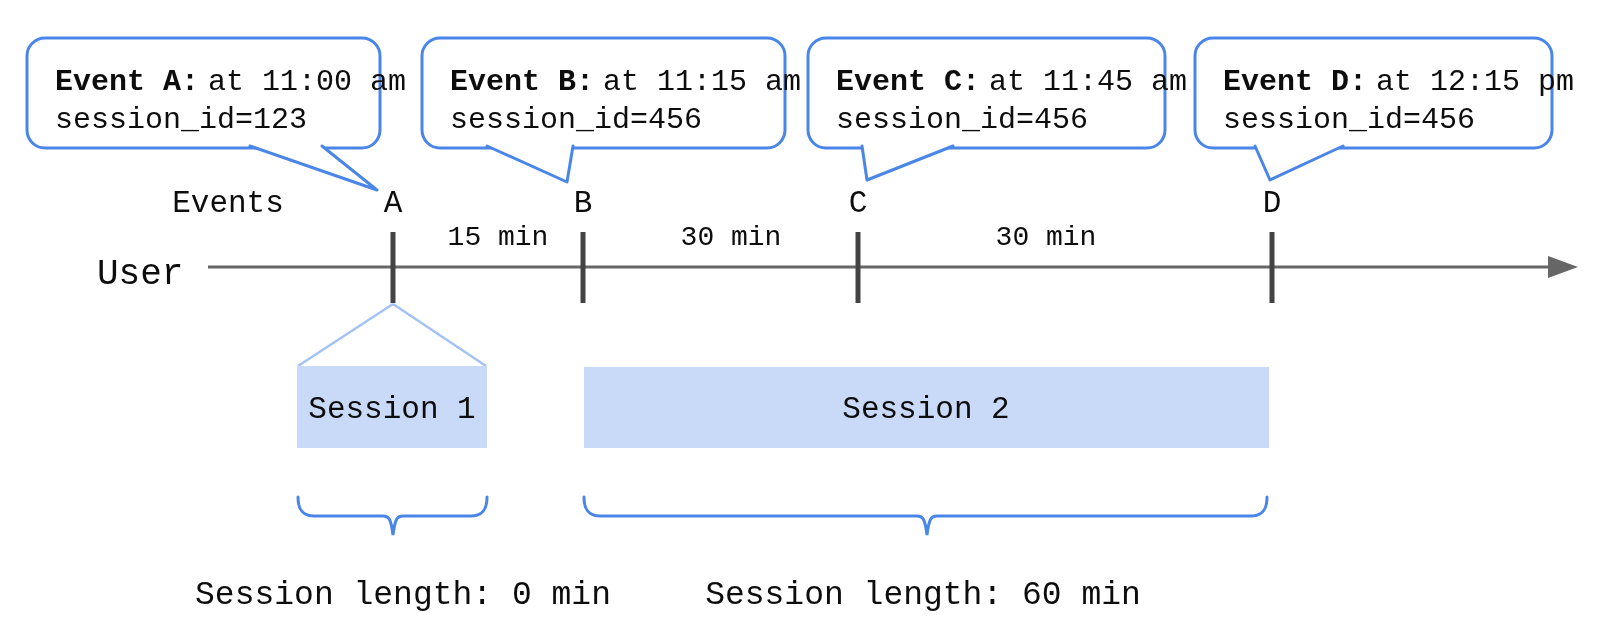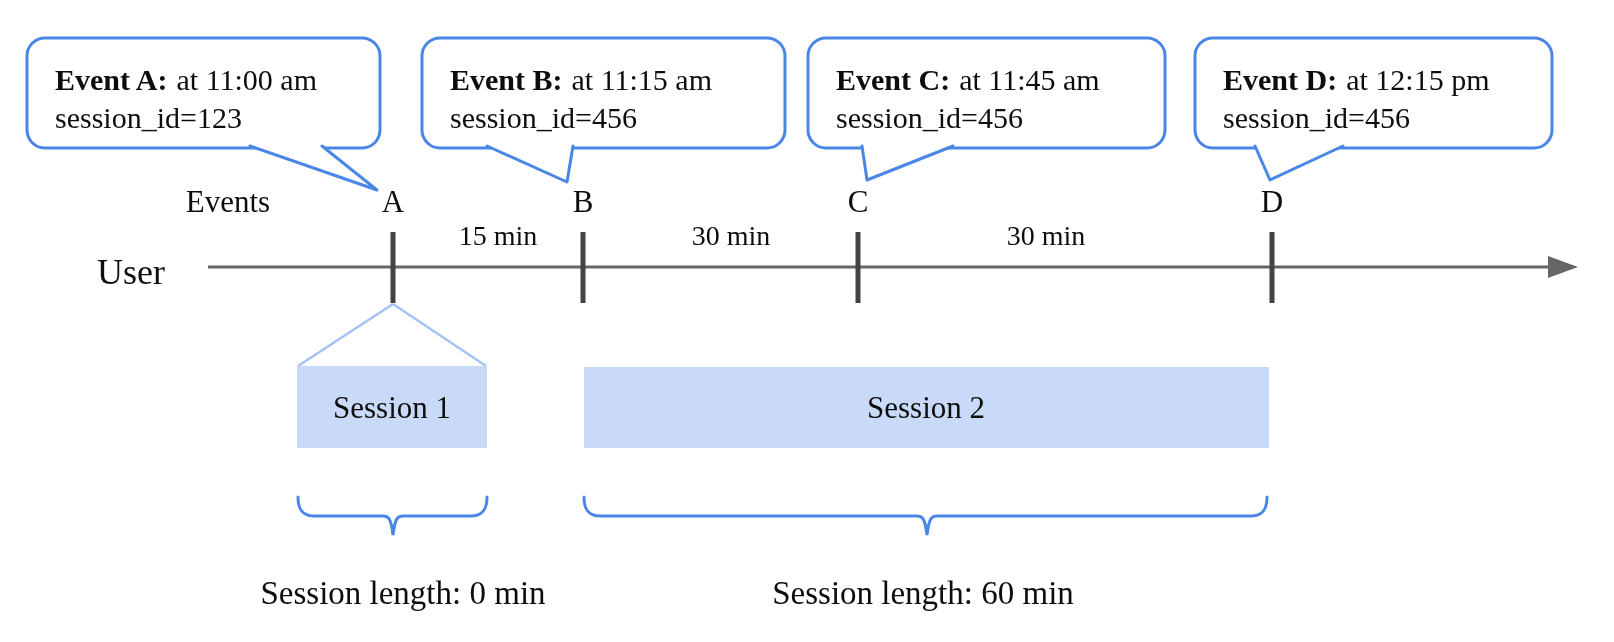--- a/index.html
+++ b/index.html
@@ -1,17 +1,17 @@
 <!DOCTYPE html>
 <html style="--accent-blue: #4a86e8; --funnel-blue: #a4c2f4; --session-fill: #c9daf8; --line-gray: #666666; --tick-gray: #434343; --text-color: #0d0d0d;"><head>
 <meta charset="utf-8">
 <style>
   html,body{margin:0;padding:0;background:#ffffff;}
   .canvas{position:relative;width:1614px;height:642px;background:#fff;overflow:hidden;
-          font-family:Liberation Serif, serif;}
+          font-family:Liberation Mono, monospace;}
   svg{display:block;}
   .bubble{fill:#ffffff;stroke:var(--accent-blue,#4a86e8);stroke-width:3;}
   .tail{fill:#ffffff;stroke:var(--accent-blue,#4a86e8);stroke-width:3;stroke-linejoin:round;stroke-linecap:round;}
   .bubble-text{font-size:30px;fill:var(--text-color,#000);}
   .bubble-text .bold{font-weight:700;}
   .label-text{font-size:31px;fill:var(--text-color,#000);}
   .event-letter{font-size:31px;fill:var(--text-color,#000);text-anchor:middle;}
   .interval-text{font-size:28px;fill:var(--text-color,#000);text-anchor:middle;}
   .user-text{font-size:36px;fill:var(--text-color,#000);}
   .timeline{stroke:var(--line-gray,#666666);stroke-width:3;}

